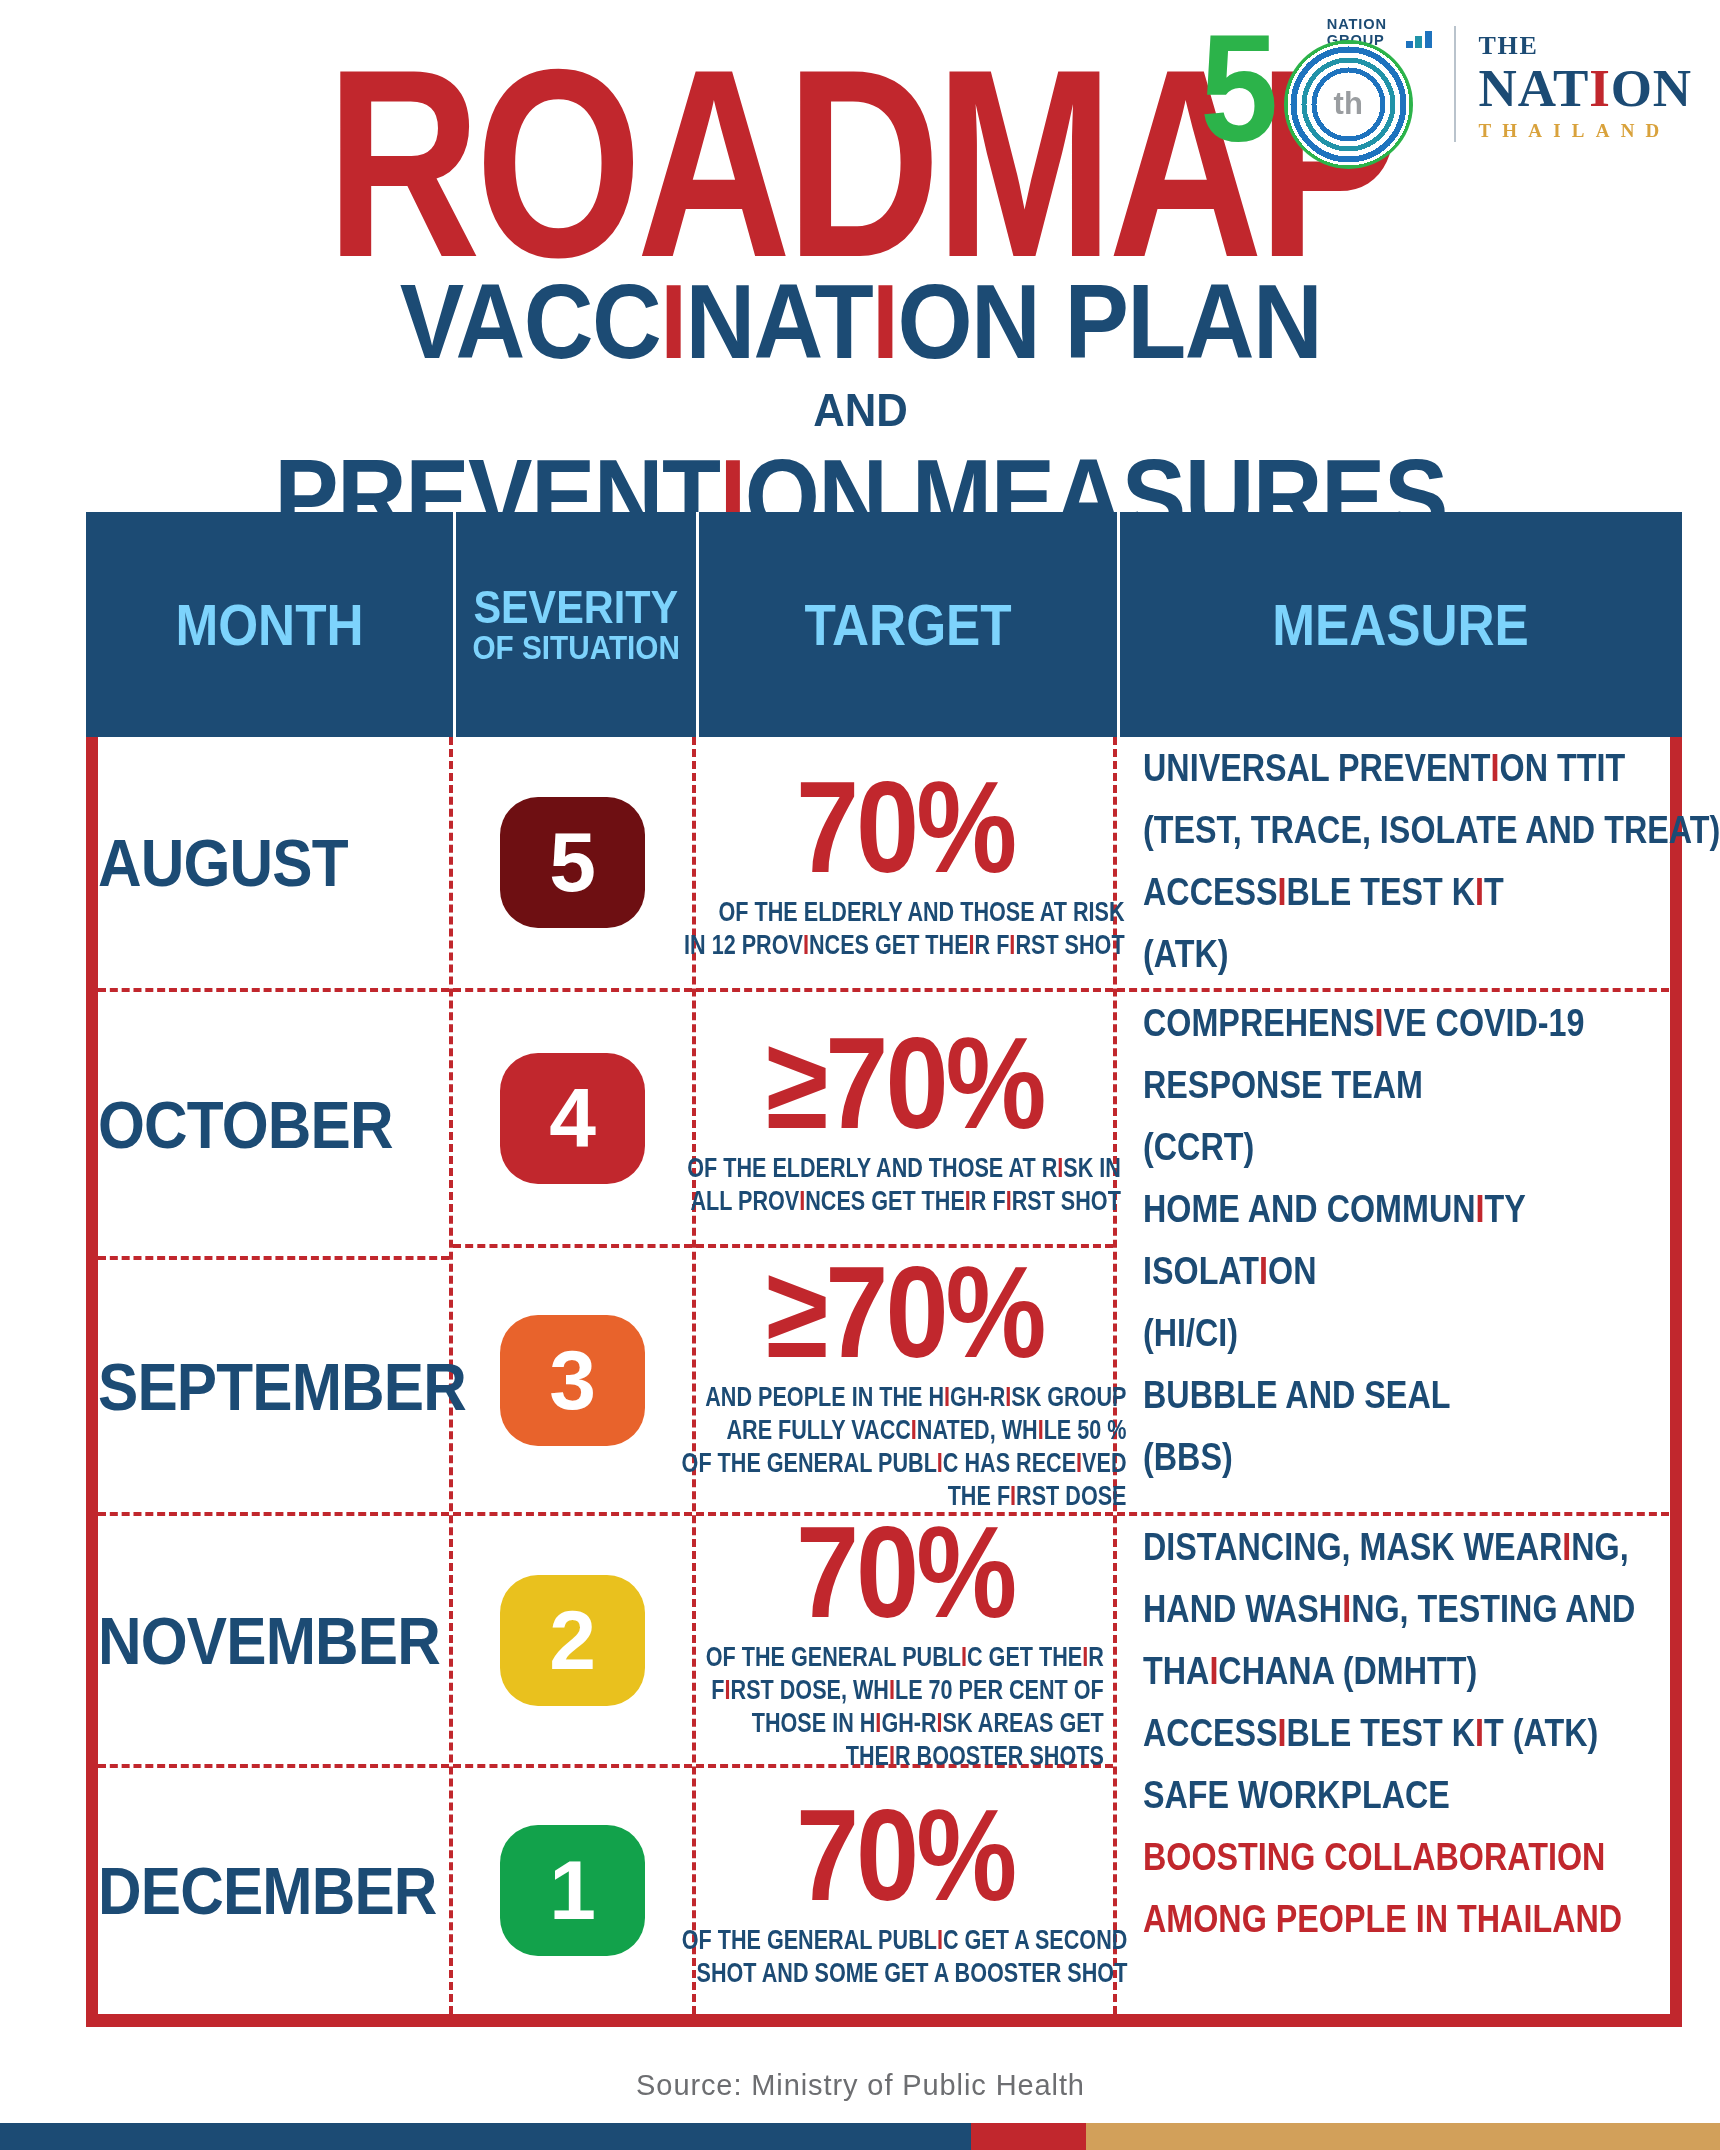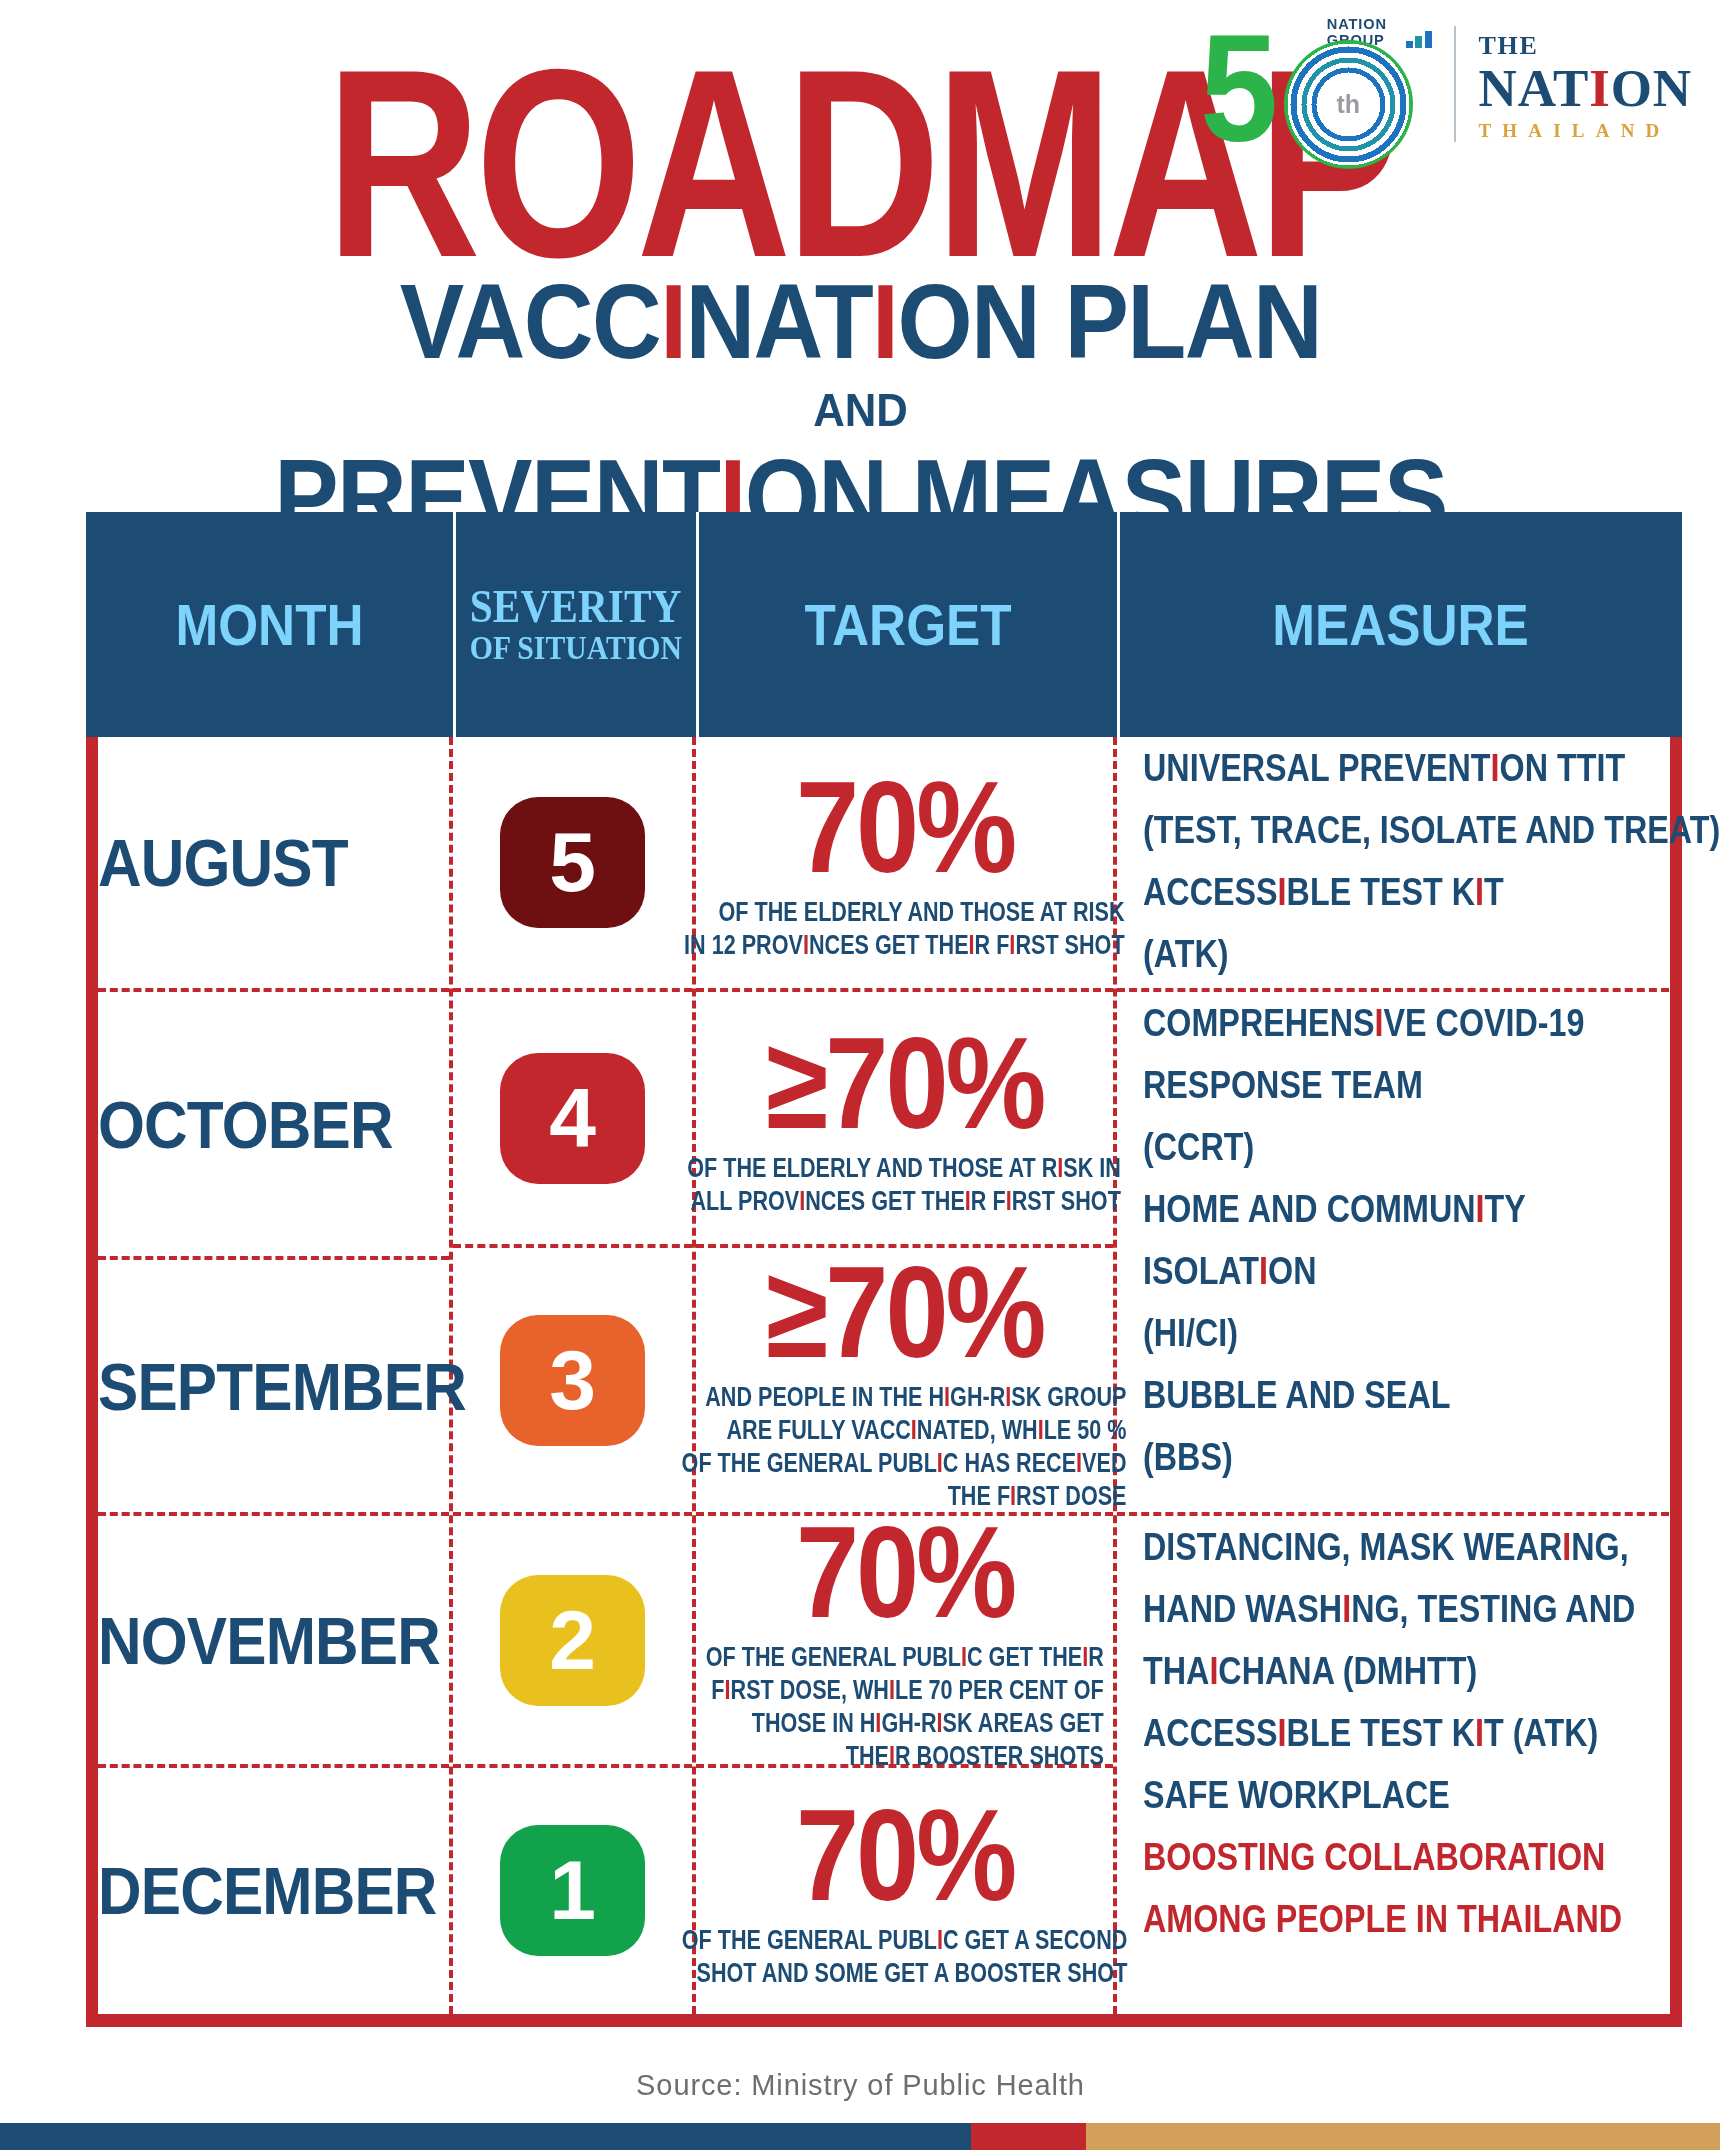--- a/index.html
+++ b/index.html
@@ -18,40 +18,40 @@
   
   .logo{position:absolute;top:26px;right:29px;display:flex;align-items:flex-start;}
   .fifty{position:relative;width:232px;height:155px;}
   .five{position:absolute;left:0;top:-26px;font-size:153px;font-weight:bold;color:#2CB34A;
         transform:scaleX(.92);transform-origin:left top;}
   .ring{position:absolute;left:84px;top:13.8px;width:129px;height:129px;border-radius:50%;
         background:radial-gradient(circle at 50% 50%,
           #ffffff 0 32px,#1E73BE 32px 37px,#ffffff 37px 42px,#2193A8 42px 47px,
           #ffffff 47px 52px,#1E73BE 52px 58px,#ffffff 58px 61px,#2CB34A 61px 65px,transparent 65px);}
   .th-suffix{position:absolute;left:84px;top:13.8px;width:129px;height:129px;display:flex;
-        align-items:center;justify-content:center;font-size:25px;font-weight:bold;color:#9a9da0;}
+        align-items:center;justify-content:center;font-size:31px;font-weight:bold;color:#9a9da0;}
   .tagline{position:absolute;left:127px;top:-10.3px;display:flex;align-items:flex-end;gap:5.2px;}
   .tagline-text{font-size:14.6px;font-weight:bold;color:#1C4B74;letter-spacing:0.9px;}
   .bars{display:flex;align-items:flex-end;gap:2.6px;}
   .bars i{display:block;width:6.9px;background:#1E73BE;}
   .bars i:nth-child(1){height:6.9px;}
   .bars i:nth-child(2){height:12px;background:#2193A8;}
   .bars i:nth-child(3){height:17px;}
   .wordmark{margin-left:22.4px;border-left:2.6px solid #b9c3cc;padding:5.2px 0 0 22.4px;text-align:left;
             font-family:"Liberation Serif",serif;color:#1C4B74;}
   .wm-the{font-size:26px;font-weight:bold;letter-spacing:1.7px;}
   .wm-name{font-size:53px;font-weight:bold;line-height:1.05;letter-spacing:0.9px;}
   .wm-country{font-size:19px;font-weight:bold;color:#D9A23C;letter-spacing:11.2px;margin-top:3.4px;}
   
   .thead{position:absolute;left:86px;top:512px;width:1596px;height:225px;background:#1C4B74;
          display:flex;color:#7dd3fc;box-sizing:border-box;}
   .th-cell{box-sizing:border-box;display:flex;flex-direction:column;justify-content:center;
            align-items:center;font-weight:bold;}
   .th-cell+.th-cell{border-left:3.4px solid #ffffff;}
-  .thw-month{width:367px;}.thw-sev{width:243px;font-family:Liberation Serif, serif;}.thw-target{width:421px;}.thw-measure{width:564px;}
+  .thw-month{width:367px;}.thw-sev{width:243px;}.thw-target{width:421px;}.thw-measure{width:564px;}
   .th-main{font-size:57px;transform:scaleX(.9);letter-spacing:0px;}
   .th-main-sm{font-size:46px;transform:scaleX(.9);line-height:1.05;}
   .th-sub{font-size:33px;transform:scaleX(.9);line-height:1.05;}
   
   .tbody{position:absolute;left:86px;top:737px;width:1596px;height:1290px;background:#fff;
          display:flex;box-sizing:border-box;
          border-left:12px solid #C1272D;border-right:12px solid #C1272D;border-bottom:13.8px solid #C1272D;}
   .col{display:flex;flex-direction:column;box-sizing:border-box;}
   .col-month{width:355px;border-right:4.3px dashed #C1272D;}
   .col-sev{width:243px;border-right:4.3px dashed #C1272D;}

